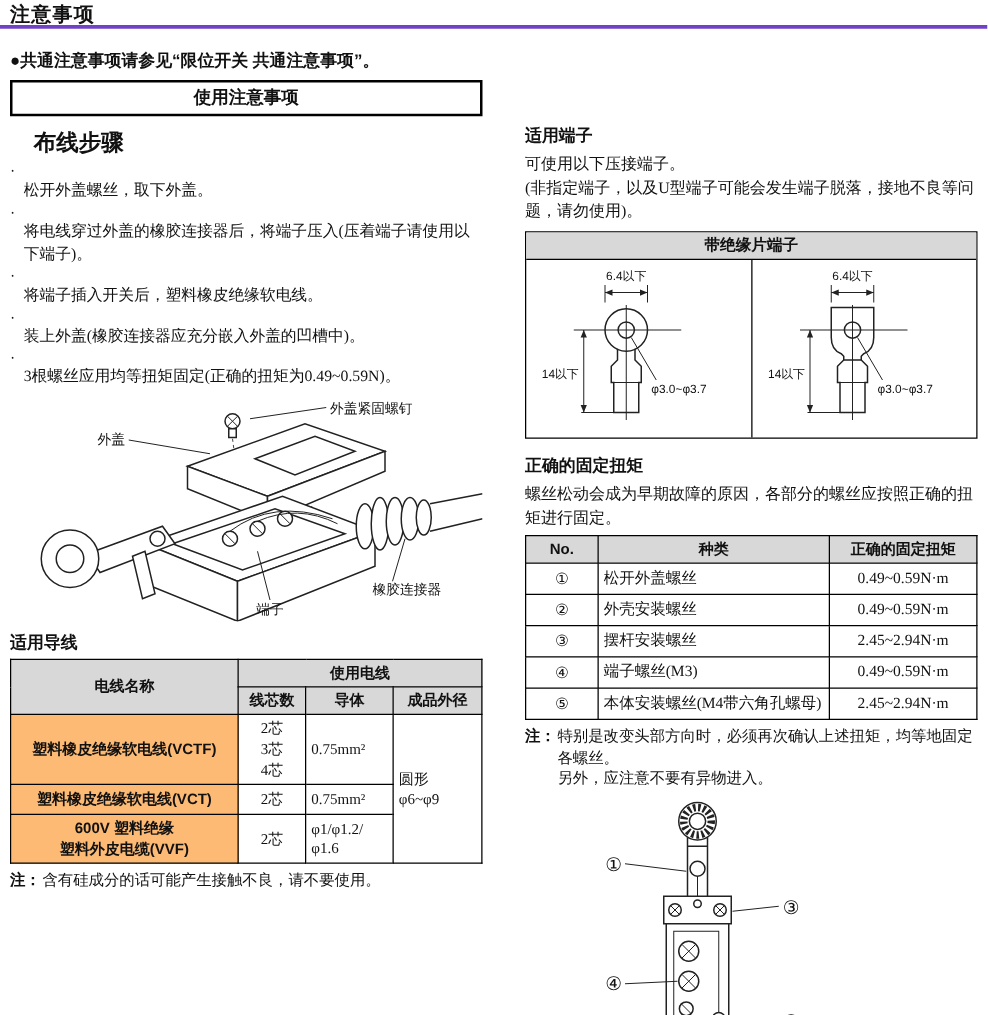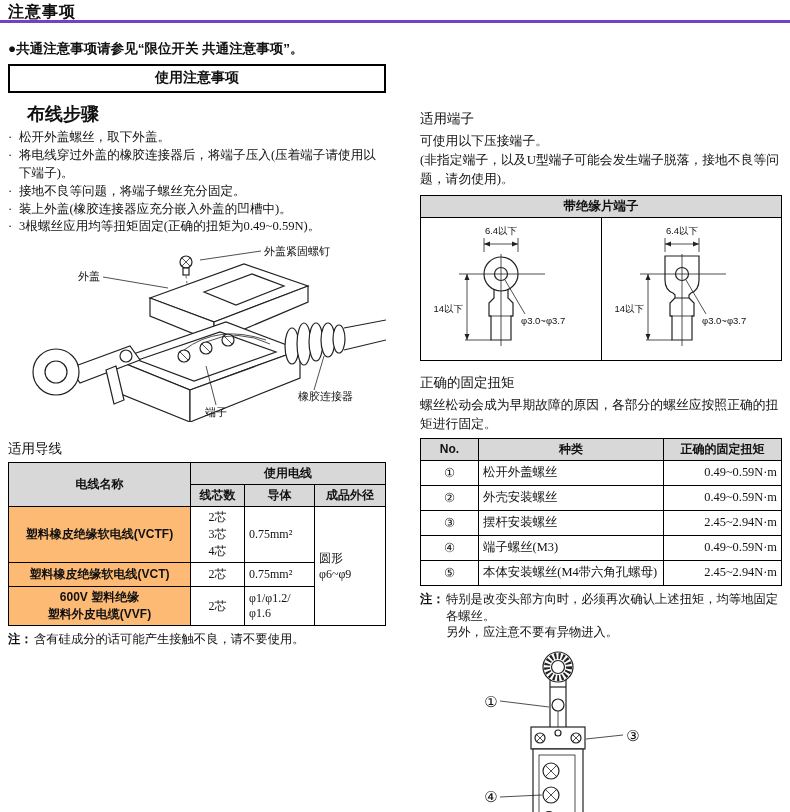--- a/index.html
+++ b/index.html
@@ -22,26 +22,26 @@
 
   .col-left  { position:absolute; left:8px;  top:64px; width:378px; }
   .col-right { position:absolute; left:420px; top:92px; width:362px; }
 
   .use-box {
     border:2px solid #000; text-align:center; padding:3px 0 4px 0; margin-bottom:9px;
     font-family:"Liberation Sans", sans-serif; font-weight:bold; font-size:14px;
   }
   .h-bullet { font-family:"Liberation Sans", sans-serif; font-weight:bold; font-size:13.5px; margin-top:2px; }
   .h-sub    { font-family:Liberation Sans, sans-serif; font-weight:bold; font-size:18px; margin:3px 0 3px 19px; }
-  .h-sec    { font-family:"Liberation Sans", sans-serif; font-weight:normal; font-size:13.5px; margin:18px 0 4px 0; }
+  .h-sec    { font-family:"Liberation Sans", sans-serif; font-weight:bold; font-size:13.5px; margin:8px 0 4px 0; }
 
   ul.steps { list-style:none; }
   ul.steps li { display:flex; line-height:1.42; font-size:12.6px; }
   ul.steps li .mark { width:11px; flex:0 0 11px; }
-  ul.steps li .txt { flex:1; }
+  ul.steps li .txt { flex:1;margin-top:15px; }
 
   .diagram-wrap { margin:4px 0 2px 0; }
   svg { display:block; }
   .ln   { stroke:#222; fill:none; stroke-width:1.2; }
   .lnt  { stroke:#222; fill:none; stroke-width:0.8; }
   .dash { stroke:#444; fill:none; stroke-width:0.8; stroke-dasharray:2.5,2.5; }
   .fillw{ fill:#fff; stroke:#222; stroke-width:1.2; }
   .svgtxt  { font-family:"Liberation Sans", sans-serif; font-size:11px; fill:#111; }
   .dimtxt  { font-family:"Liberation Sans", sans-serif; font-size:9.5px; fill:#111; }
   .callout { font-family:"Liberation Sans", sans-serif; font-size:15px; fill:#111; }
@@ -71,21 +71,21 @@
     background:#d8d8d8; border-bottom:1px solid #000; text-align:center;
     font-family:"Liberation Sans", sans-serif; font-weight:bold; font-size:12.5px; padding:2px 0;
   }
   .term-box .tb-body { display:flex; }
   .term-box .tb-cell { flex:1; padding:4px 0; }
   .term-box .tb-cell + .tb-cell { border-left:1px solid #000; }
 
   .torque-table { margin-top:4px; }
   .torque-table td { height:25px; font-size:12.4px; }
   .torque-table td.no { text-align:center; width:58px; }
-  .torque-table td.val { text-align:right; width:116px; }
+  .torque-table td.val { text-align:center; width:116px; }
 
   .switch-fig { margin:8px auto 0 auto; }
 </style>
 </head>
 <body>
 
 <div id="page-title">注意事项</div>
 <div id="title-rule"></div>
 <div id="intro-bullet">●共通注意事项请参见“限位开关 共通注意事项”。</div>
 
@@ -99,21 +99,21 @@
     <li>
         <span class="mark">·</span>
         <span class="txt">松开外盖螺丝，取下外盖。</span>
       </li>
     <li>
         <span class="mark">·</span>
         <span class="txt">将电线穿过外盖的橡胶连接器后，将端子压入(压着端子请使用以下端子)。</span>
       </li>
     <li>
         <span class="mark">·</span>
-        <span class="txt">接地不良等问题，将端子螺丝充分固定。</span>
+        <span class="txt">将端子插入开关后，塑料橡皮绝缘软电线。</span>
       </li>
     <li>
         <span class="mark">·</span>
         <span class="txt">装上外盖(橡胶连接器应充分嵌入外盖的凹槽中)。</span>
       </li>
     <li>
         <span class="mark">·</span>
         <span class="txt">3根螺丝应用均等扭矩固定(正确的扭矩为0.49~0.59N)。</span>
       </li>
   </ul>

